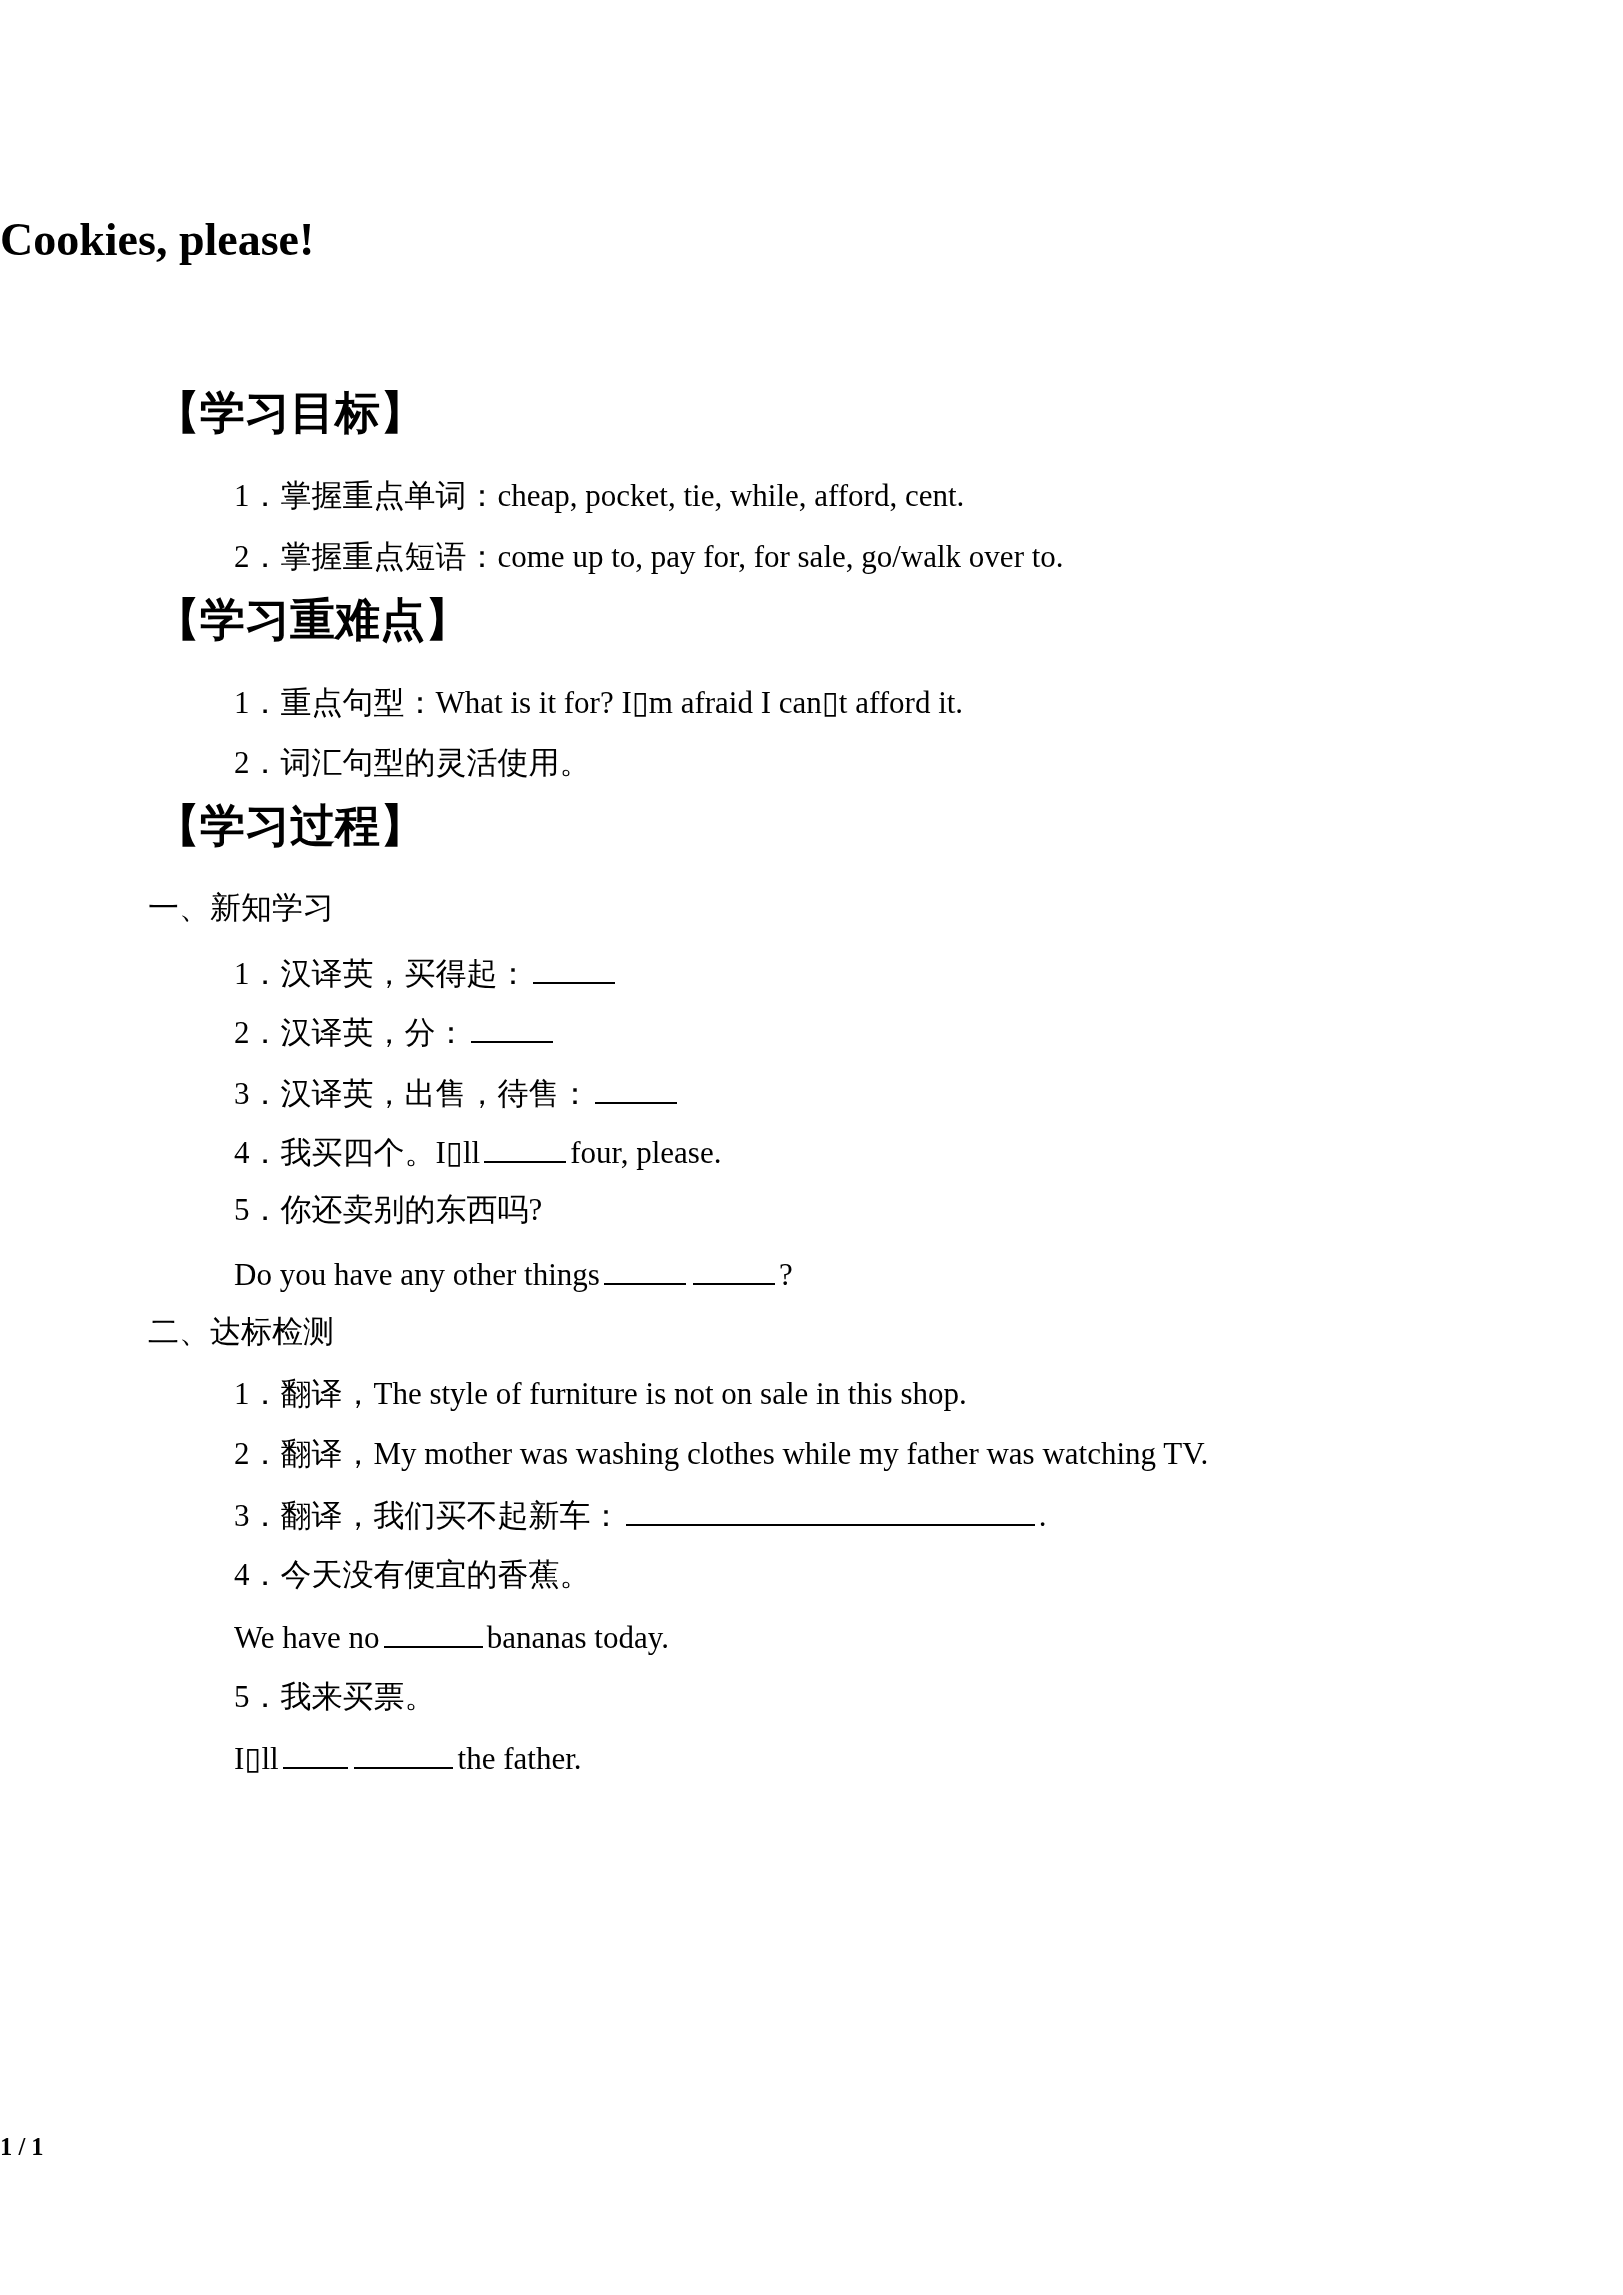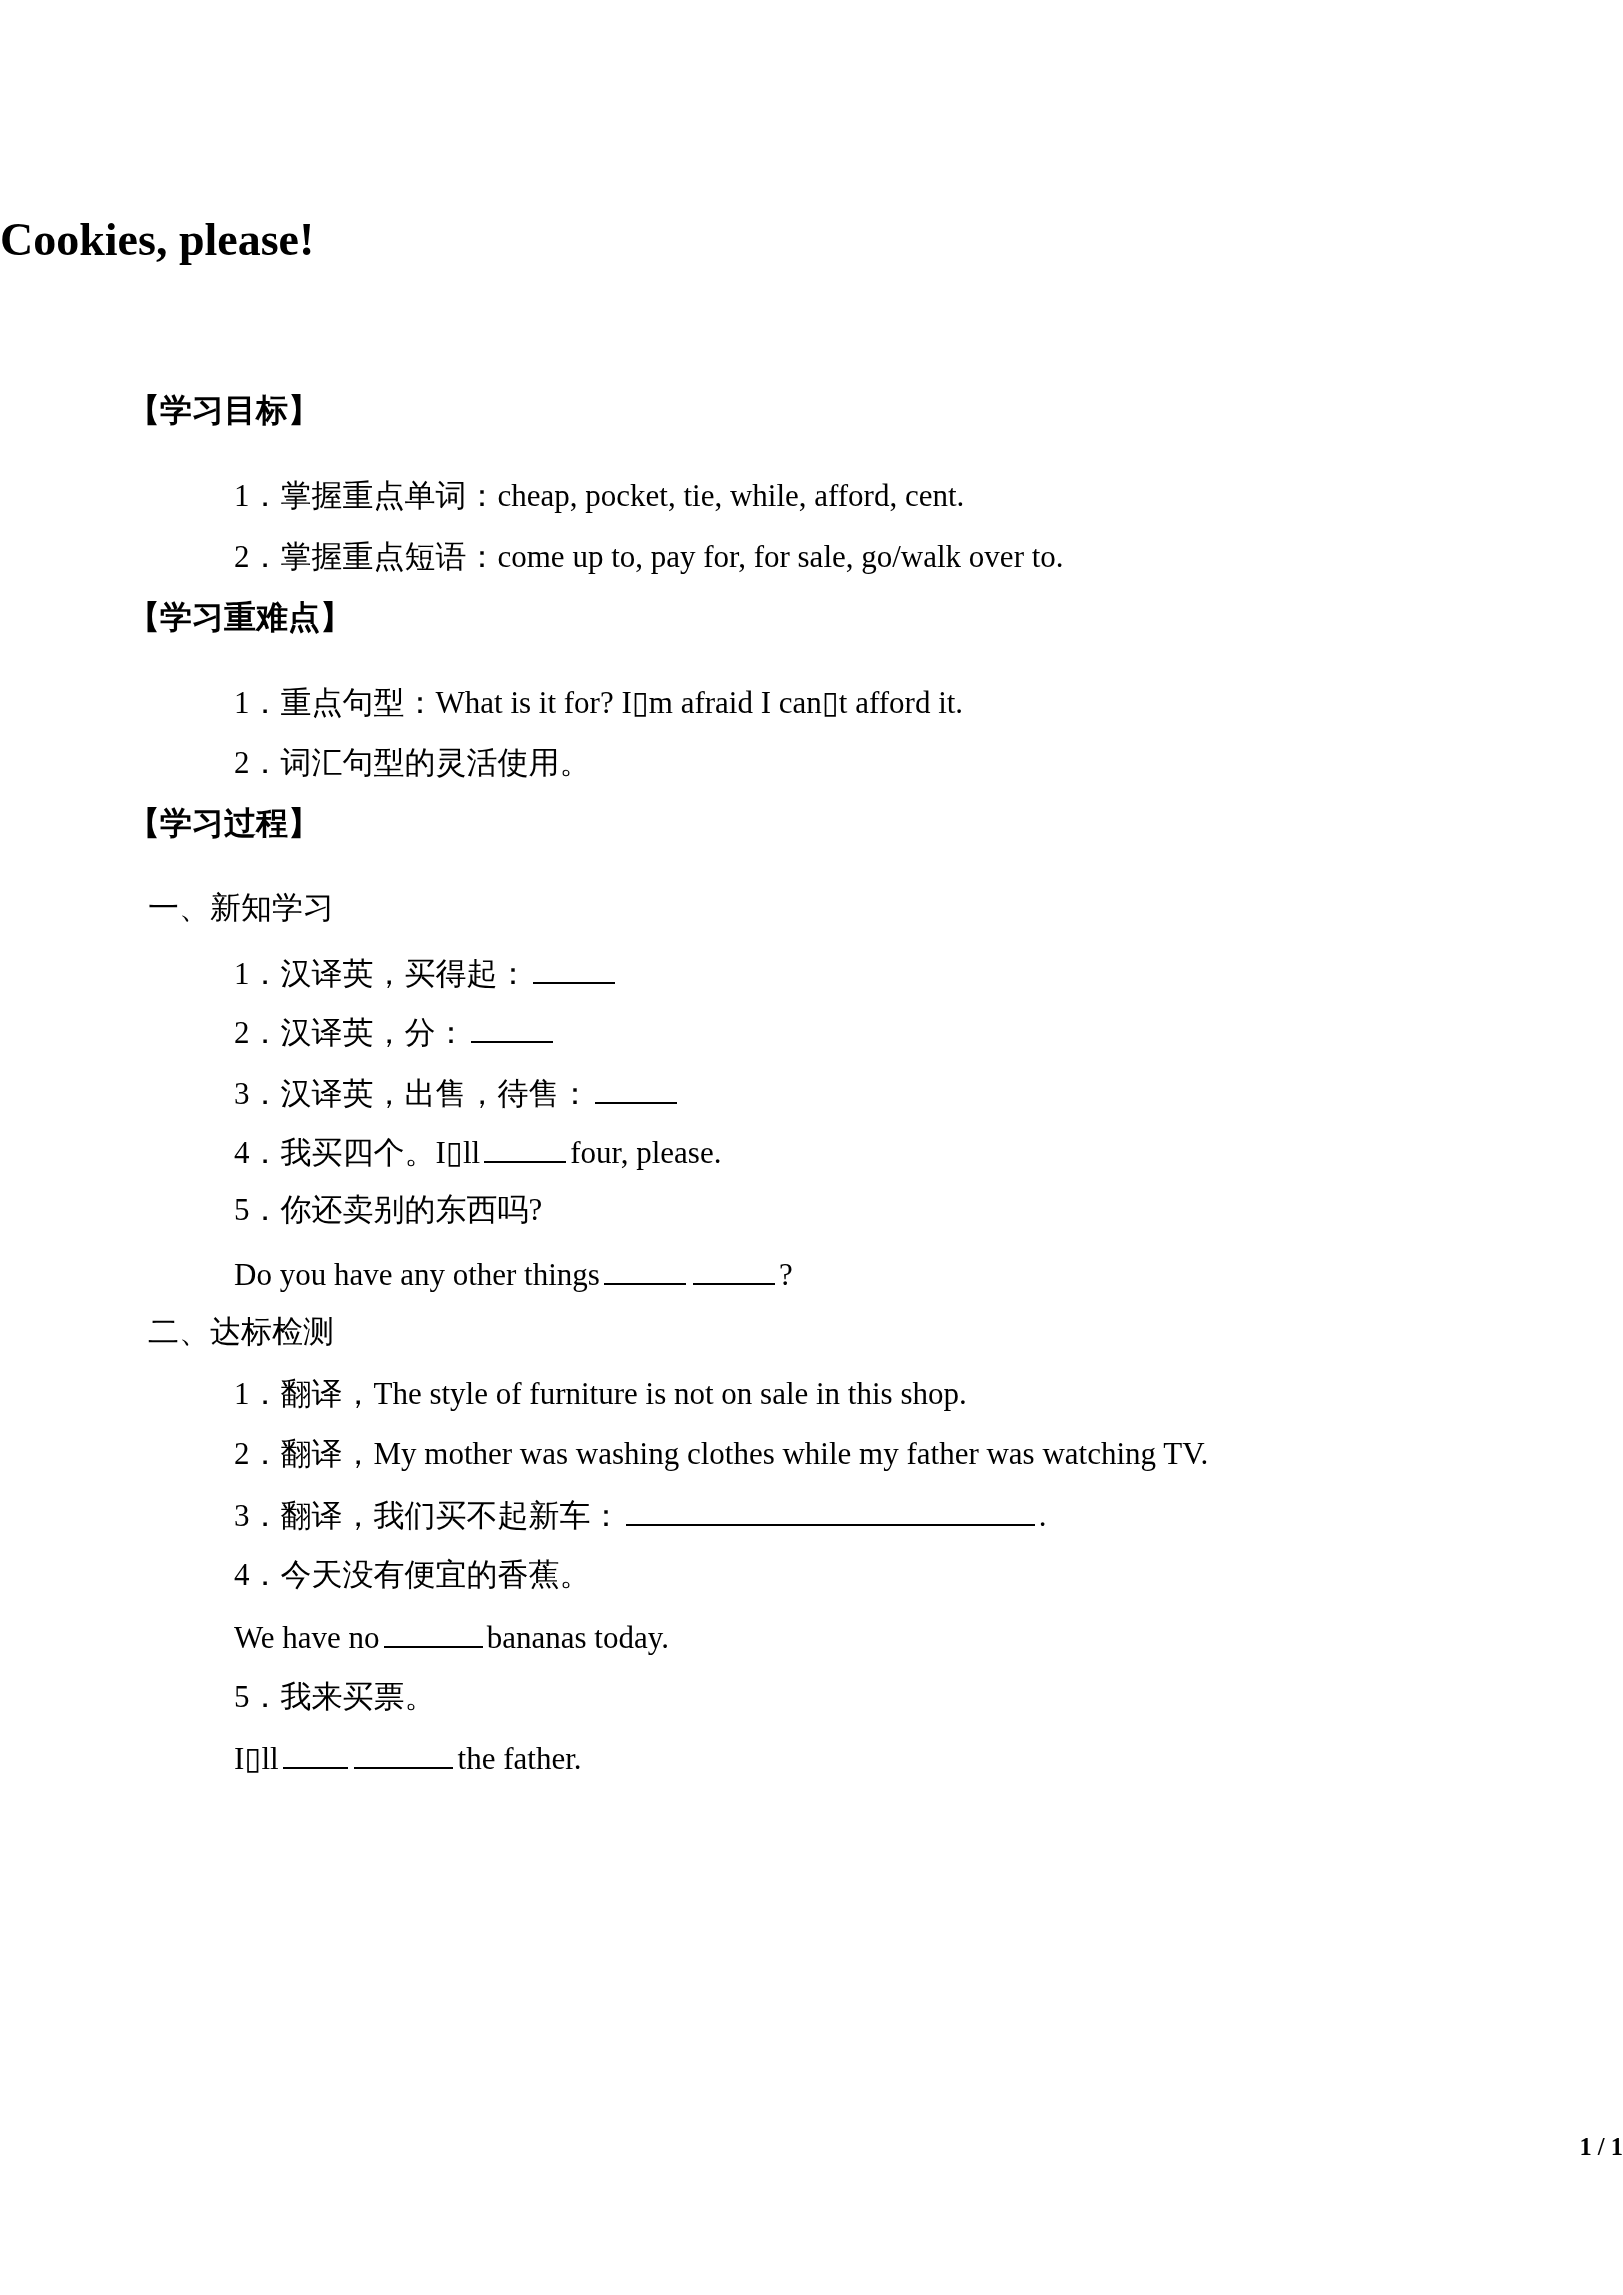--- a/index.html
+++ b/index.html
@@ -1,24 +1,24 @@
 <!DOCTYPE html>
 <html style="font-size:11px"><head>
 <meta charset="utf-8">
 <style>
   html, body { margin:0; padding:0; background:#ffffff; }
   body { width:1623px; height:2295px; position:relative; overflow:hidden;
          font-family:"Liberation Serif","DejaVu Serif",serif; color:#000; }
   .abs { position:absolute; white-space:nowrap; line-height:1; }
   .title { left:0; width:1623px; text-align:left; top:217px; font-size:46px; font-weight:bold; }
-  .sec { left:128px; font-size:32px; font-weight:bold; font-family:Liberation Serif, serif; }
+  .sec { left:155px; font-size:45px; font-weight:bold; font-family:Liberation Mono, monospace; }
   .sub { left:148px; font-size:31px; }
   .item { left:214px; font-size:31px;margin-left:20px; }
   .blank { display:inline-block; border-bottom:2px solid #000; height:24.5px; vertical-align:baseline; margin:0 4.1px; }
-  .pageno { left:0; width:1623px; text-align:right; top:2135px; font-size:24.5px; font-weight:bold; }
+  .pageno { left:0; width:1623px; text-align:left; top:2135px; font-size:24.5px; font-weight:bold; }
 </style>
 </head>
 <body>
 
 <div class="abs title">Cookies, please!</div>
 
 <div class="abs sec" style="top:394px">【学习目标】</div>
 <div class="abs item" style="top:480px">1．掌握重点单词：cheap, pocket, tie, while, afford, cent.</div>
 <div class="abs item" style="top:541px">2．掌握重点短语：come up to, pay for, for sale, go/walk over to.</div>
 

